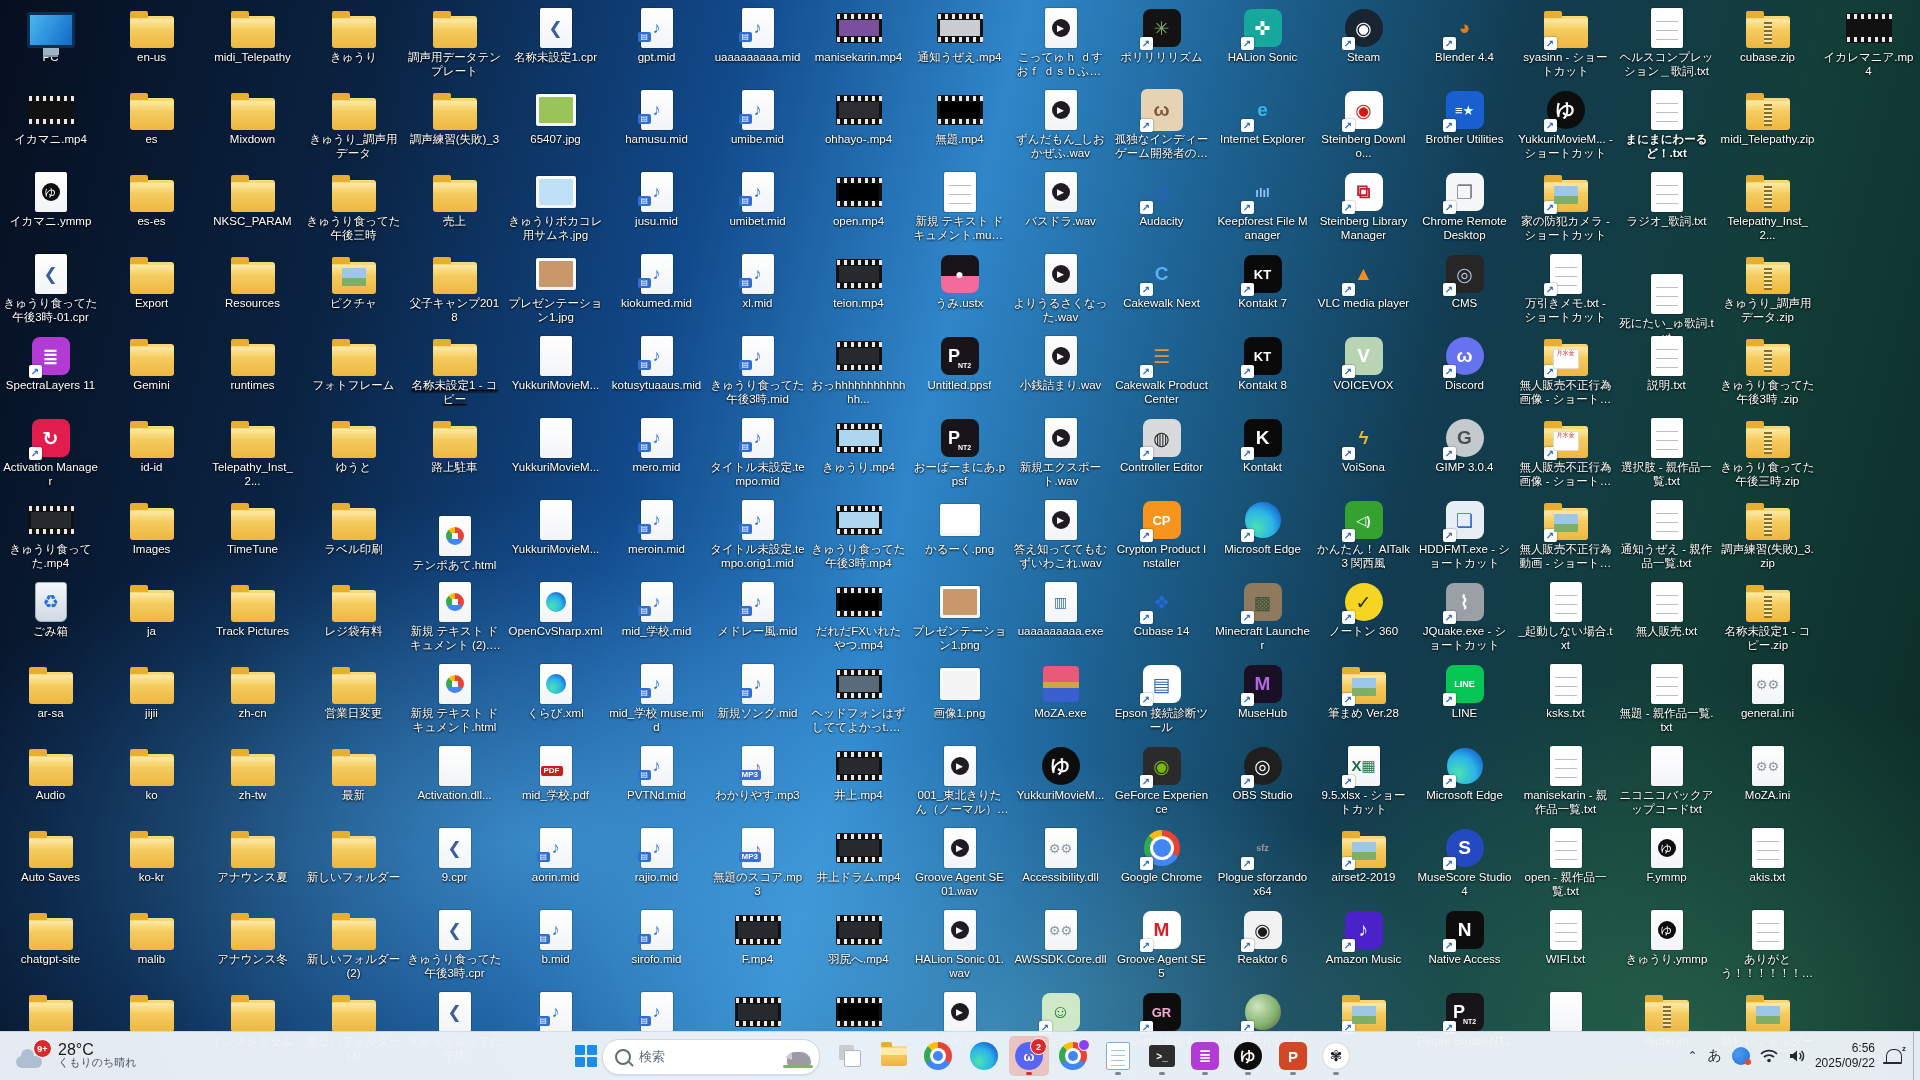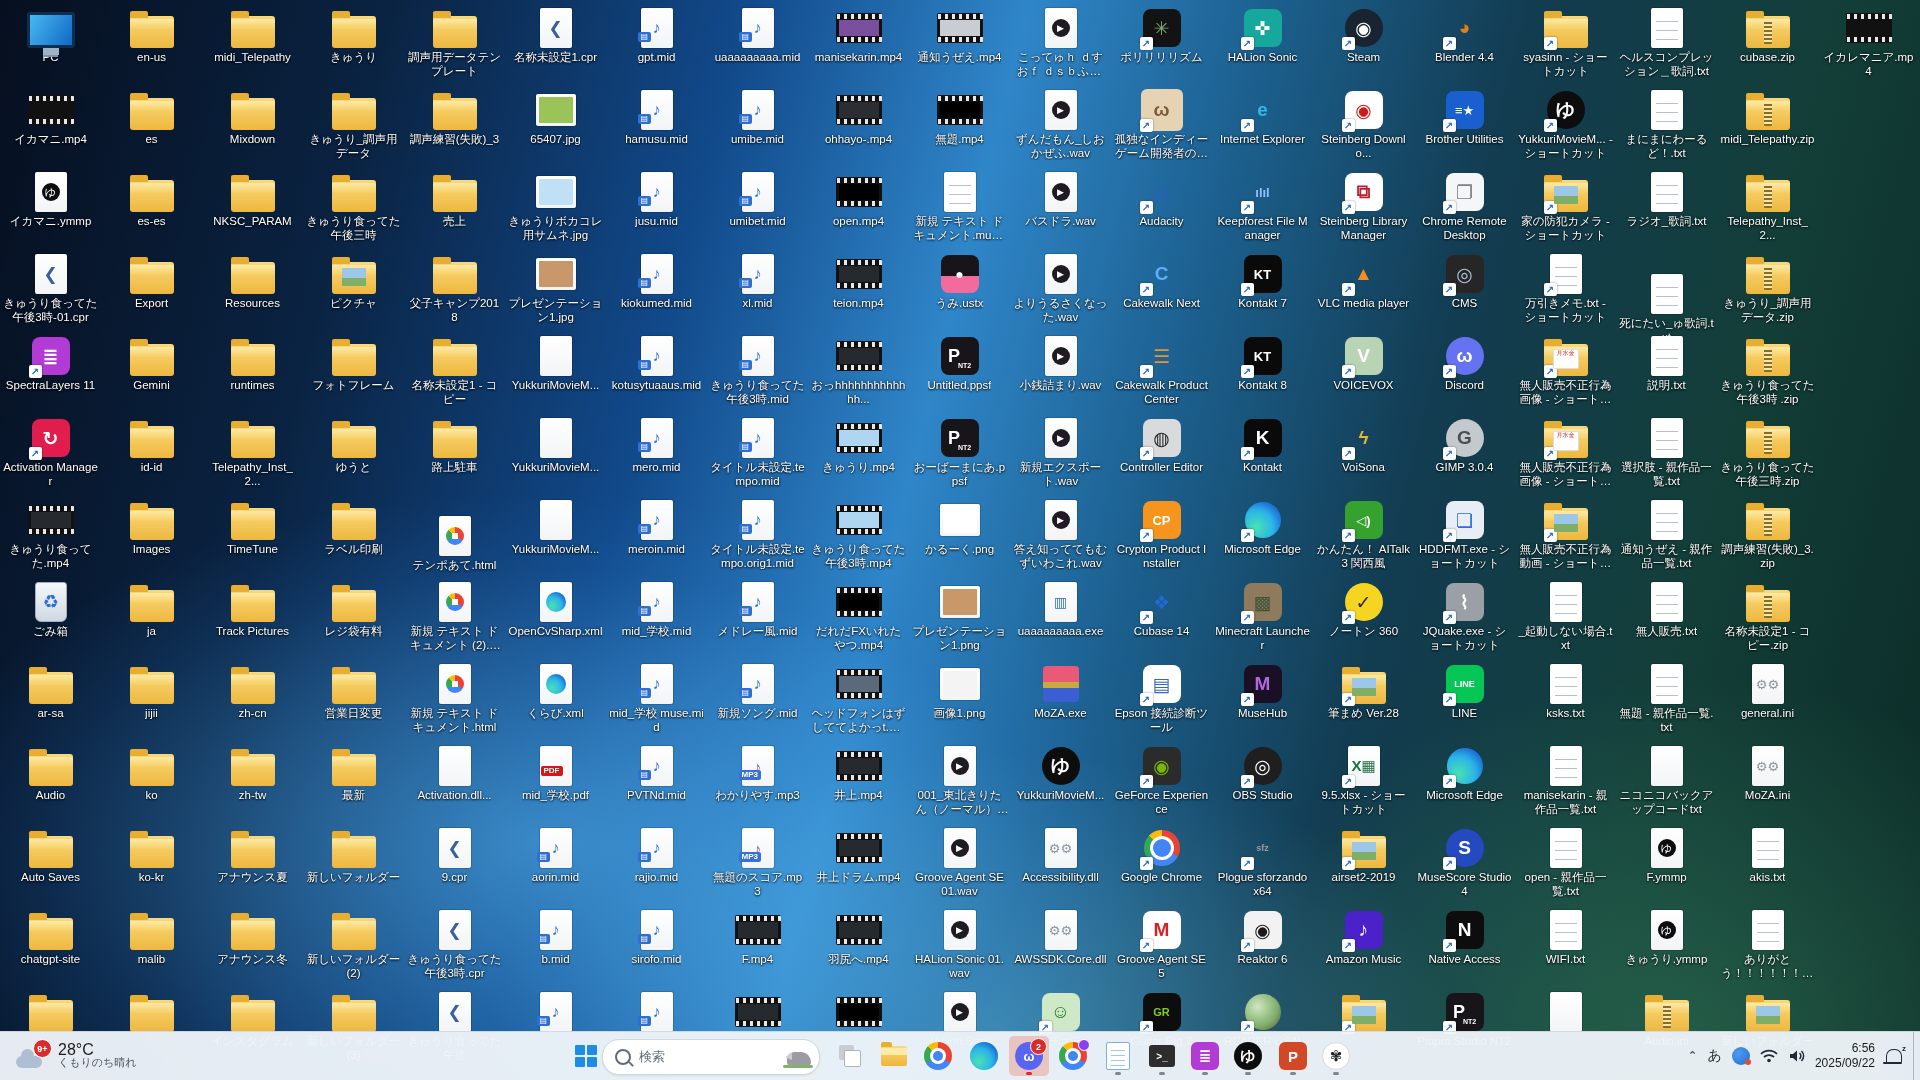--- a/index.html
+++ b/index.html
@@ -384,21 +384,21 @@
         </div>
         <div class="lbl">Brother Utilities</div>
       </div>
       <div class="dicon" style="left: 1518px; top: 88px;">
         <div class="art">
           <div class="tile circle" style="background:#0d0d0d;color:#ffffff;font-size:19px">ゆ</div>
           <span class="sc-ovl">↗</span>
         </div>
         <div class="lbl">YukkuriMovieM... - ショートカット</div>
       </div>
-      <div class="dicon" style="left: 1619px; top: 88px;">
+      <div class="dicon" style="left: 1619px; top: 88px; font-weight: bold;">
         <div class="art">
           <div class="page lines"></div>
         </div>
         <div class="lbl">まにまにわーるど！.txt</div>
       </div>
       <div class="dicon" style="left: 1720px; top: 88px;">
         <div class="art">
           <div class="fold">
             <div class="inset zipper"></div>
           </div>
@@ -689,21 +689,21 @@
           <div class="fold"></div>
         </div>
         <div class="lbl">runtimes</div>
       </div>
       <div class="dicon" style="left: 306px; top: 334px;">
         <div class="art">
           <div class="fold"></div>
         </div>
         <div class="lbl">フォトフレーム</div>
       </div>
-      <div class="dicon" style="left: 407px; top: 334px;">
+      <div class="dicon" style="left: 407px; top: 334px; text-decoration: underline;">
         <div class="art">
           <div class="fold"></div>
         </div>
         <div class="lbl">名称未設定1 - コピー</div>
       </div>
       <div class="dicon" style="left: 508px; top: 334px;">
         <div class="art">
           <div class="page"></div>
         </div>
         <div class="lbl">YukkuriMovieM...</div>
@@ -1811,21 +1811,21 @@
       </div>
       <div class="dicon" style="left: 1013px; top: 990px;">
         <div class="art">
           <div class="tile square" style="background:#cfe8c8;color:#2a7d2a;font-size:19px">☺</div>
           <span class="sc-ovl">↗</span>
         </div>
         <div class="lbl">ポテポテ</div>
       </div>
       <div class="dicon" style="left: 1114px; top: 990px;">
         <div class="art">
-          <div class="tile square" style="background:#0d0d0d;color:#84cc16;font-size:11px">GR</div>
+          <div class="tile square" style="background:#0d0d0d;color:#f9a8d4;font-size:13px">GR</div>
           <span class="sc-ovl">↗</span>
         </div>
         <div class="lbl">Guitar Rig 7</div>
       </div>
       <div class="dicon" style="left: 1215px; top: 990px;">
         <div class="art">
           <div class="tile-reaper"></div>
           <span class="sc-ovl">↗</span>
         </div>
         <div class="lbl">REAPER (x64)</div>

